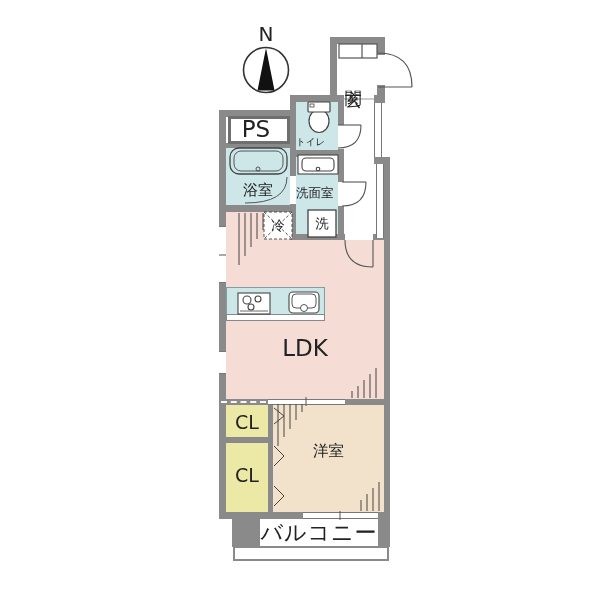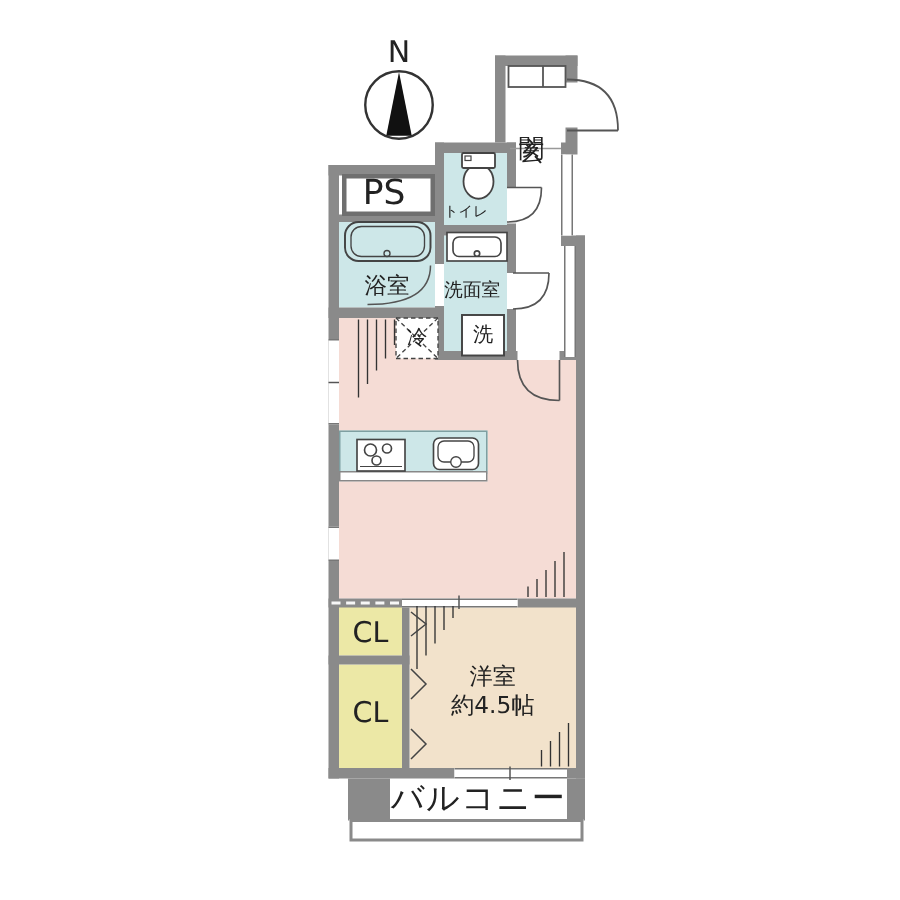--- a/index.html
+++ b/index.html
@@ -180,19 +180,19 @@
   </svg>
 
   <div class="label" style="left:246px;top:24px;width:40px;font-size:20px">N</div>
   <div class="label vtext" style="left:344px;top:54px;height:46px;font-size:17px">玄関</div>
   <div class="label" style="left:228px;top:117px;width:56px;font-size:23px">PS</div>
   <div class="label" style="left:296px;top:137px;width:24px;font-size:9.5px">トイレ</div>
   <div class="label" style="left:226px;top:183px;width:64px;font-size:15px">浴室</div>
   <div class="label" style="left:296px;top:186px;width:32px;font-size:12.5px">洗面室</div>
   <div class="label" style="left:308px;top:216px;width:28px;font-size:13.5px">洗</div>
   <div class="label" style="left:264px;top:218px;width:28px;font-size:13.5px">冷</div>
+  <div class="label" style="left:226px;top:336px;width:158px;font-size:23px">LDK</div>
   <div class="label" style="left:226px;top:413px;width:42px;font-size:19px">CL</div>
   <div class="label" style="left:226px;top:466px;width:42px;font-size:19px">CL</div>
   <div class="label" style="left:273px;top:443px;width:111px;font-size:15.5px">洋室</div>
-  <div class="label" style="left:273px;top:462px;width:111px;font-size:15.5px">約4.5帖</div>
   <div class="label" style="left:255px;top:521px;width:128px;font-size:22px;letter-spacing:1px">バルコニー</div>
 
 </div>
 
 </body></html>

